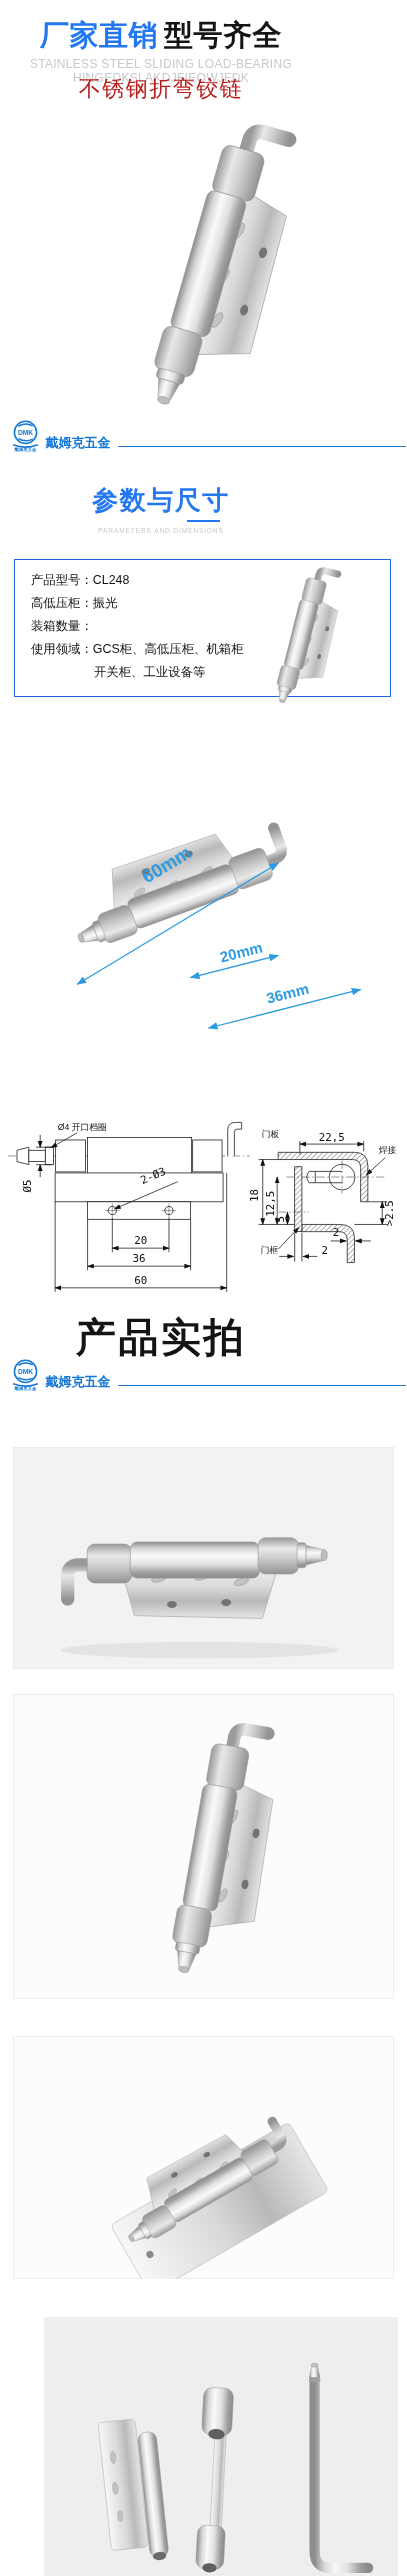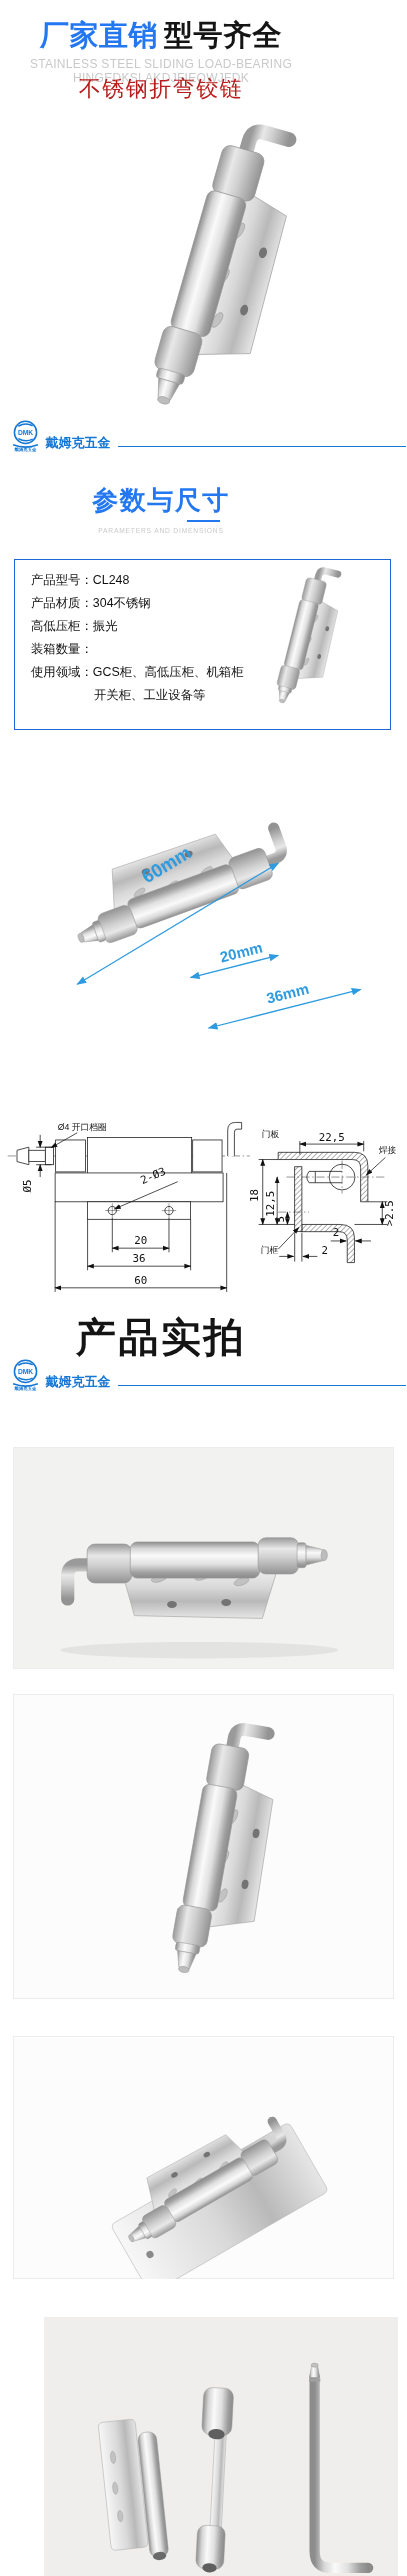--- a/index.html
+++ b/index.html
@@ -22,21 +22,21 @@
   .brand-row-1{top:419px;}
   .brand-row-2{top:1358px;}
   .brand-logo{color:var(--logo-blue);flex:0 0 auto;}
   .brand-name{font-size:13px;font-weight:700;color:var(--logo-blue);line-height:1;padding:0 0 3.1px 5.2px;white-space:nowrap;}
   .brand-rule{flex:1 1 auto;border-bottom:1px solid var(--logo-blue);margin:0 0 5.2px 7.2px;}
 
   .params-title{top:483px;font-size:26px;font-weight:700;letter-spacing:1.5px;color:var(--accent-blue);}
   .params-underline{top:520px;left:187px;width:33px;height:2.1px;background:var(--accent-blue);}
   .params-en{top:527px;font-size:6.7px;font-weight:400;color:var(--muted-gray);letter-spacing:0.8px;}
 
-  .params-box{top:559px;left:14.4px;width:377px;height:171px;border:1px solid var(--border-blue);box-sizing:border-box;background:#fff;}
+  .params-box{top:559px;left:14.4px;width:377px;height:138px;border:1px solid var(--border-blue);box-sizing:border-box;background:#fff;}
   .params-rows{position:absolute;left:15.5px;top:9.3px;font-size:12.4px;line-height:23px;color:#121212;white-space:nowrap;}
   .params-row{display:block;}
   .params-row.indent{padding-left:63px;}
   .box-photo{position:absolute;right:7.2px;top:3.1px;}
 
   .main-photo{top:116px;left:0;}
   .size-photo{top:742px;left:0;}
   .drawing{top:1046px;left:0;}
   .shots-title{top:1310px;font-size:40px;font-weight:600;letter-spacing:2.6px;color:#141414;}
 
@@ -124,21 +124,20 @@
     <div class="brand-rule"></div>
   </div>
 
   <div class="abs ctr params-title">参数与尺寸</div>
   <div class="abs params-underline"></div>
   <div class="abs ctr params-en">PARAMETERS AND DIMENSIONS</div>
 
   <div class="abs params-box">
     <div class="params-rows">
       <span class="params-row"><span>产品型号：</span><span>CL248</span></span>
-      <span class="params-row"><span>产品材质：</span><span>304不锈钢</span></span>
       <span class="params-row"><span>高低压柜：</span><span>振光</span></span>
       <span class="params-row"><span>装箱数量：</span><span></span></span>
       <span class="params-row"><span>使用领域：</span><span>GCS柜、高低压柜、机箱柜</span></span>
       <span class="params-row indent"><span>开关柜、工业设备等</span></span>
     </div>
     <svg class="box-photo" width="157" height="162" viewBox="0 0 305 315">
       <use href="#hinge-v" transform="translate(60,-5) scale(0.72) rotate(14 120 200)"></use>
     </svg>
   </div>
 

